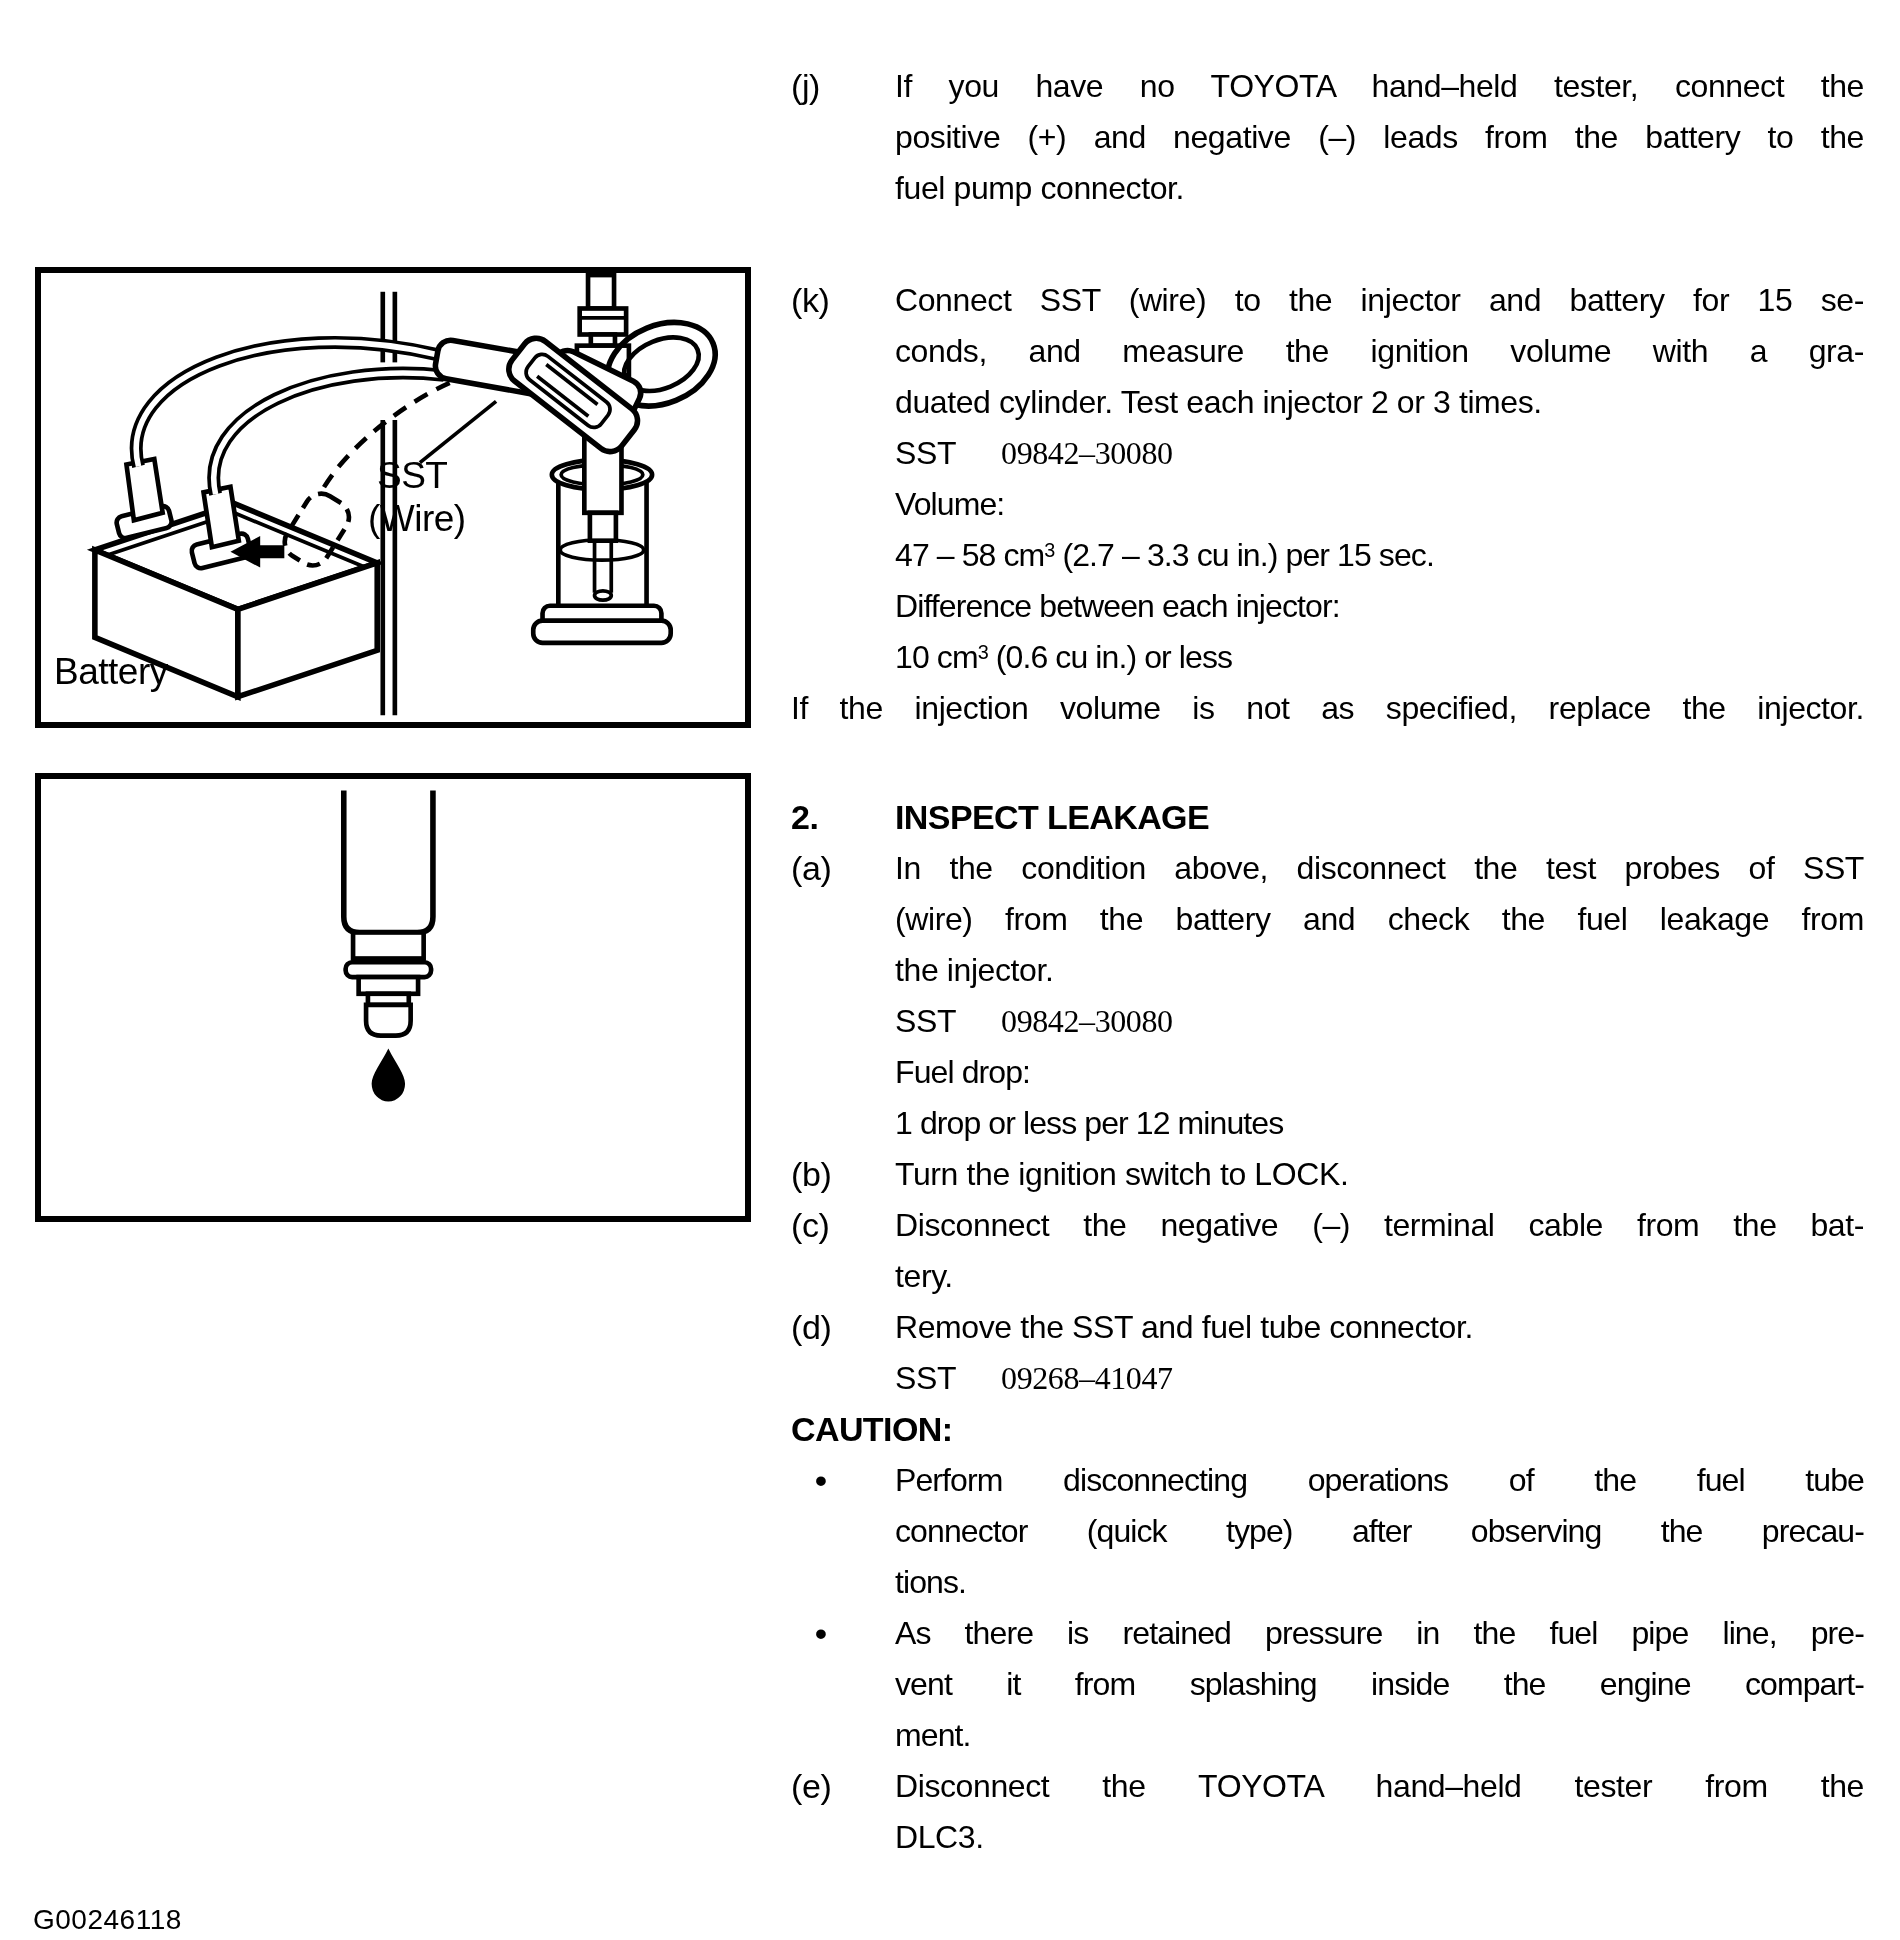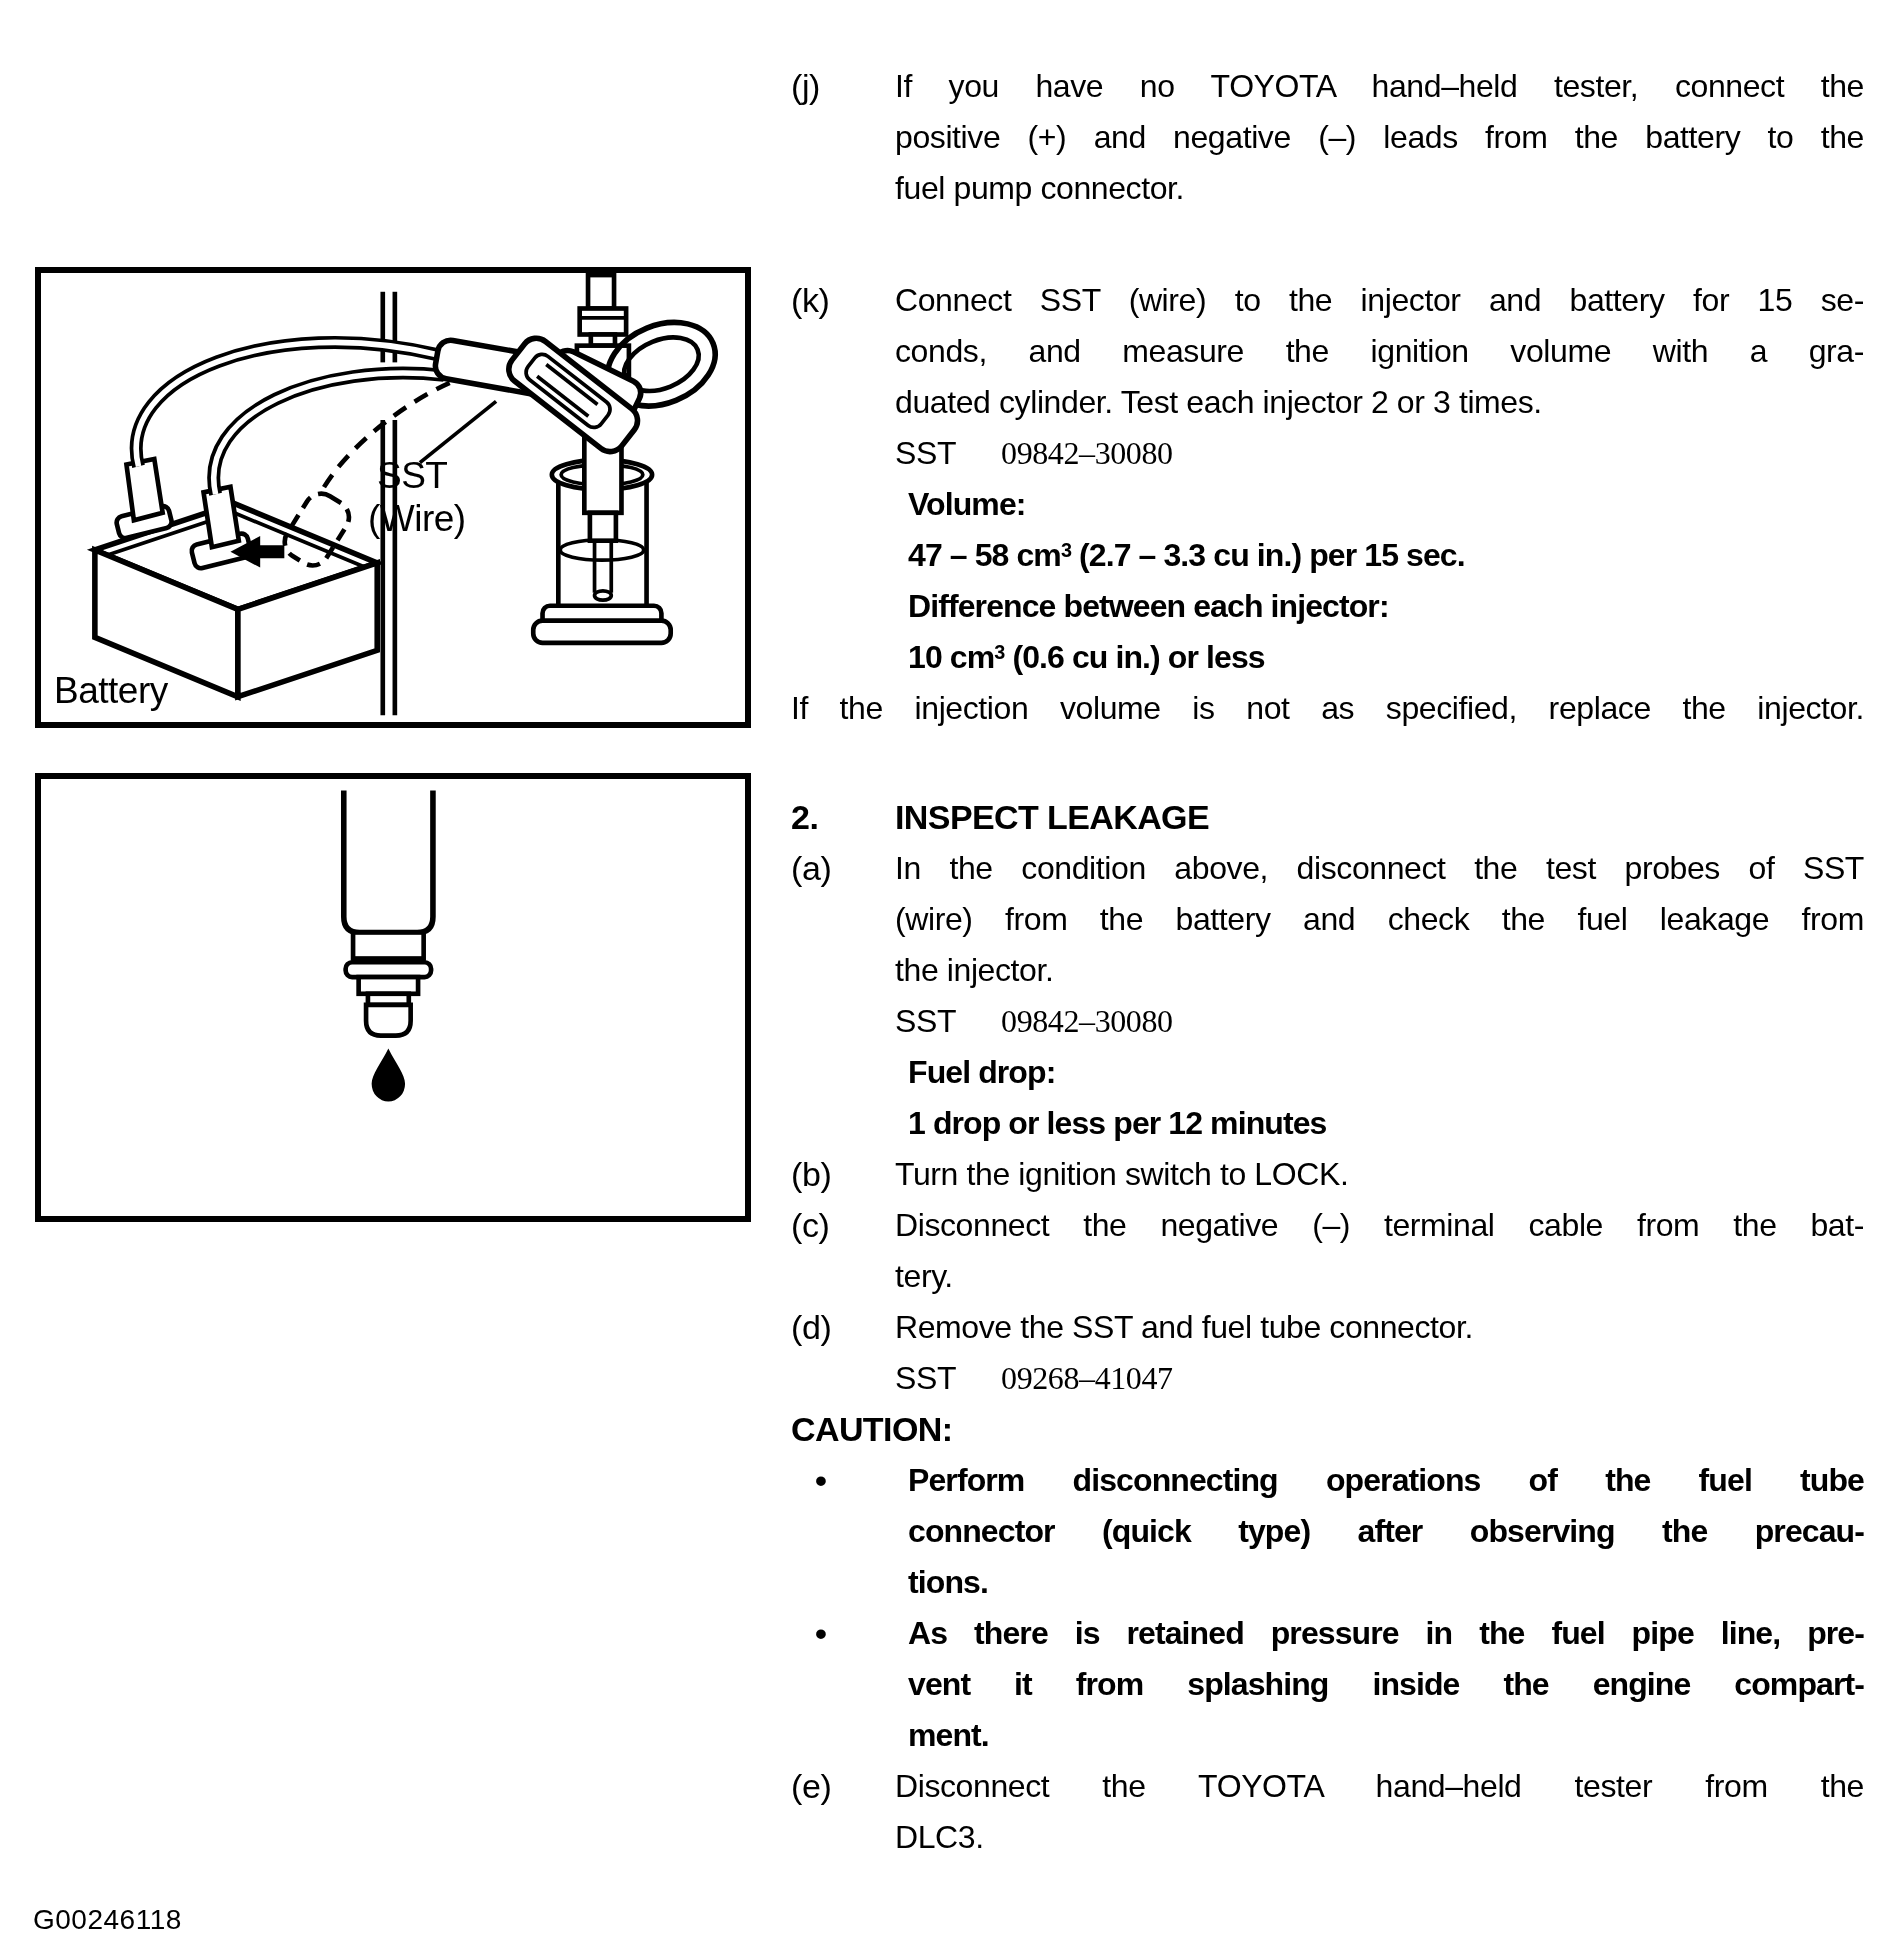--- a/index.html
+++ b/index.html
@@ -25,21 +25,21 @@
   .fig1 { top: 267px; height: 461px; }
   .fig2 { top: 773px; height: 449px; }
   .figure-box svg { display:block; width:100%; height:100%; }
   .fig-label {
     position: absolute;
     font-size: 37px;
     letter-spacing: -0.5px;
     color: #000;
     white-space: nowrap;
   }
-  .battery-label { left: 13px; top: 397px; }
+  .battery-label { left: 13px; top: 378px; }
   .sst-label  { left: 336px; top: 182px; }
   .wire-label { left: 327px; top: 225px; }
 
   .footer-code {
     position: absolute;
     left: 33px;
     top: 1904px;
     font-size: 28px;
     letter-spacing: 0.5px;
   }
@@ -63,21 +63,21 @@
   .item > .body { margin-left: 104px; }
 
   .ln {
     font-size: 32px;
     letter-spacing: -0.4px;
     line-height: 51px;
     height: 51px;
     white-space: nowrap;
   }
   .just { text-align: justify; text-align-last: justify; white-space: normal; }
-  .b { font-weight: bold; font-size: 32px; letter-spacing: -0.9px; margin-left: 13px; }
+  .b { font-weight: normal; font-size: 32px; letter-spacing: -0.9px; }
   .b-lg { font-weight: bold; font-size: 34px; letter-spacing: -0.6px; }
 
   .mt-k  { margin-top: 61px; }
   .mt-s2 { margin-top: 58px; }
 
   .sst-num { margin-left: 45px; font-family: Liberation Serif, serif; }
   .sup { font-size: 0.62em; position: relative; top: -0.45em; }
 
   .bullet-mark {
     position: absolute;

